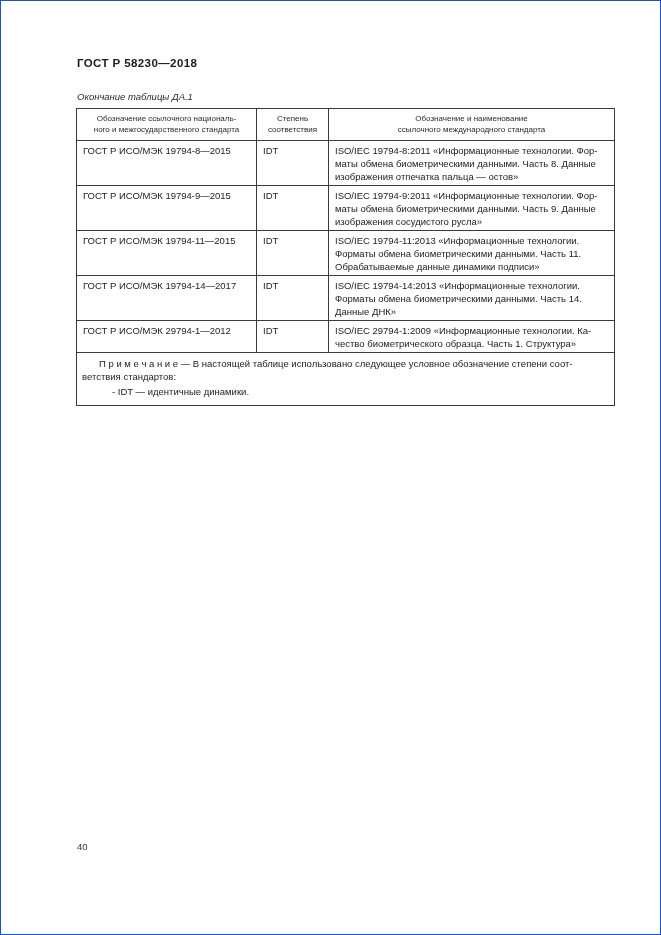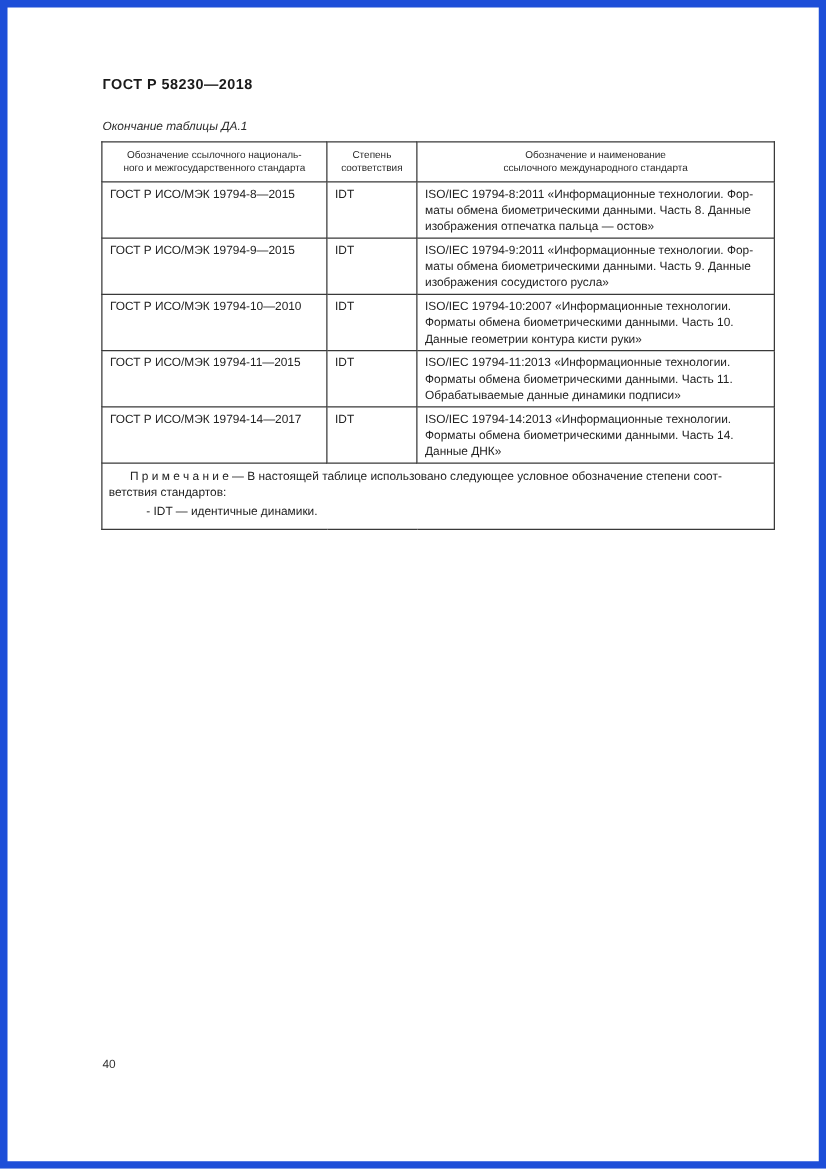--- a/index.html
+++ b/index.html
@@ -2,21 +2,21 @@
 <html><head>
 <meta charset="utf-8">
 <style>
   html, body { margin: 0; padding: 0; background: #ffffff; }
   .page {
     position: relative;
     width: 661px;
     height: 935px;
     box-sizing: border-box;
     background: #ffffff;
-    border: 6px solid #1d4ed8;
+    border: 1px solid #1d4ed8;
     font-family: "Liberation Sans", sans-serif;
     color: #1c1c1c;
     overflow: hidden;
   }
   .doc-header {
     position: absolute;
     left: 76px;
     top: 56px;
     font-size: 11.5px;
     font-weight: bold;
@@ -123,39 +123,38 @@
 изображения отпечатка пальца — остов»</td>
         </tr>
         <tr>
           <td class="col-national">ГОСТ Р ИСО/МЭК 19794-9—2015</td>
           <td class="col-degree">IDT</td>
           <td class="col-international">ISO/IEC 19794-9:2011 «Информационные технологии. Фор-
 маты обмена биометрическими данными. Часть 9. Данные
 изображения сосудистого русла»</td>
         </tr>
         <tr>
-          <td class="col-national">ГОСТ Р ИСО/МЭК 19794-10—2010</td>
-          <td class="col-degree">IDT</td>
-          <td class="col-international">ISO/IEC  19794-10:2007  «Информационные  технологии.
-Форматы  обмена  биометрическими  данными.  Часть  10.
-Данные геометрии контура кисти руки»</td>
-        </tr>
-        <tr>
           <td class="col-national">ГОСТ Р ИСО/МЭК 19794-11—2015</td>
           <td class="col-degree">IDT</td>
           <td class="col-international">ISO/IEC  19794-11:2013  «Информационные  технологии.
 Форматы  обмена  биометрическими  данными.  Часть  11.
 Обрабатываемые данные динамики подписи»</td>
         </tr>
         <tr>
           <td class="col-national">ГОСТ Р ИСО/МЭК 19794-14—2017</td>
           <td class="col-degree">IDT</td>
           <td class="col-international">ISO/IEC  19794-14:2013  «Информационные  технологии.
 Форматы  обмена  биометрическими  данными.  Часть  14.
 Данные ДНК»</td>
+        </tr>
+        <tr>
+          <td class="col-national">ГОСТ Р ИСО/МЭК 29794-1—2012</td>
+          <td class="col-degree">IDT</td>
+          <td class="col-international">ISO/IEC 29794-1:2009 «Информационные технологии. Ка-
+чество биометрического образца. Часть 1. Структура»</td>
         </tr>
         <tr class="note-row">
         <td colspan="3">
           <div class="note-text">П р и м е ч а н и е  — В настоящей таблице использовано следующее условное обозначение степени соот-
 ветствия стандартов:</div>
           <div class="note-item">- IDT — идентичные динамики.</div>
         </td>
       </tr>
     </tbody>
   </table>

